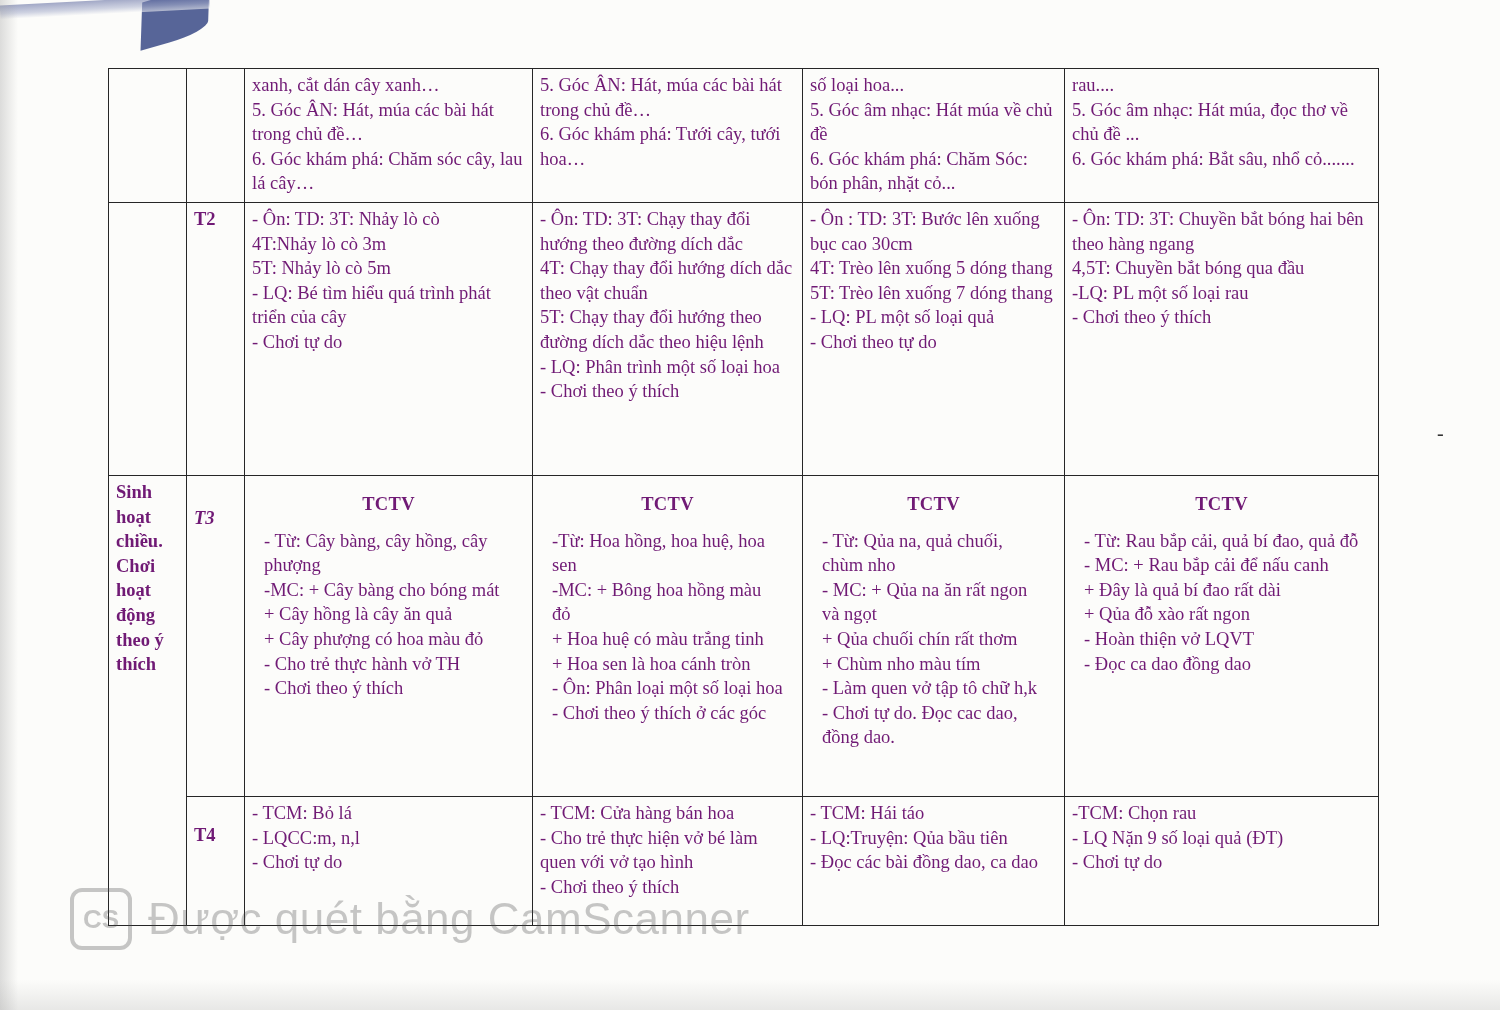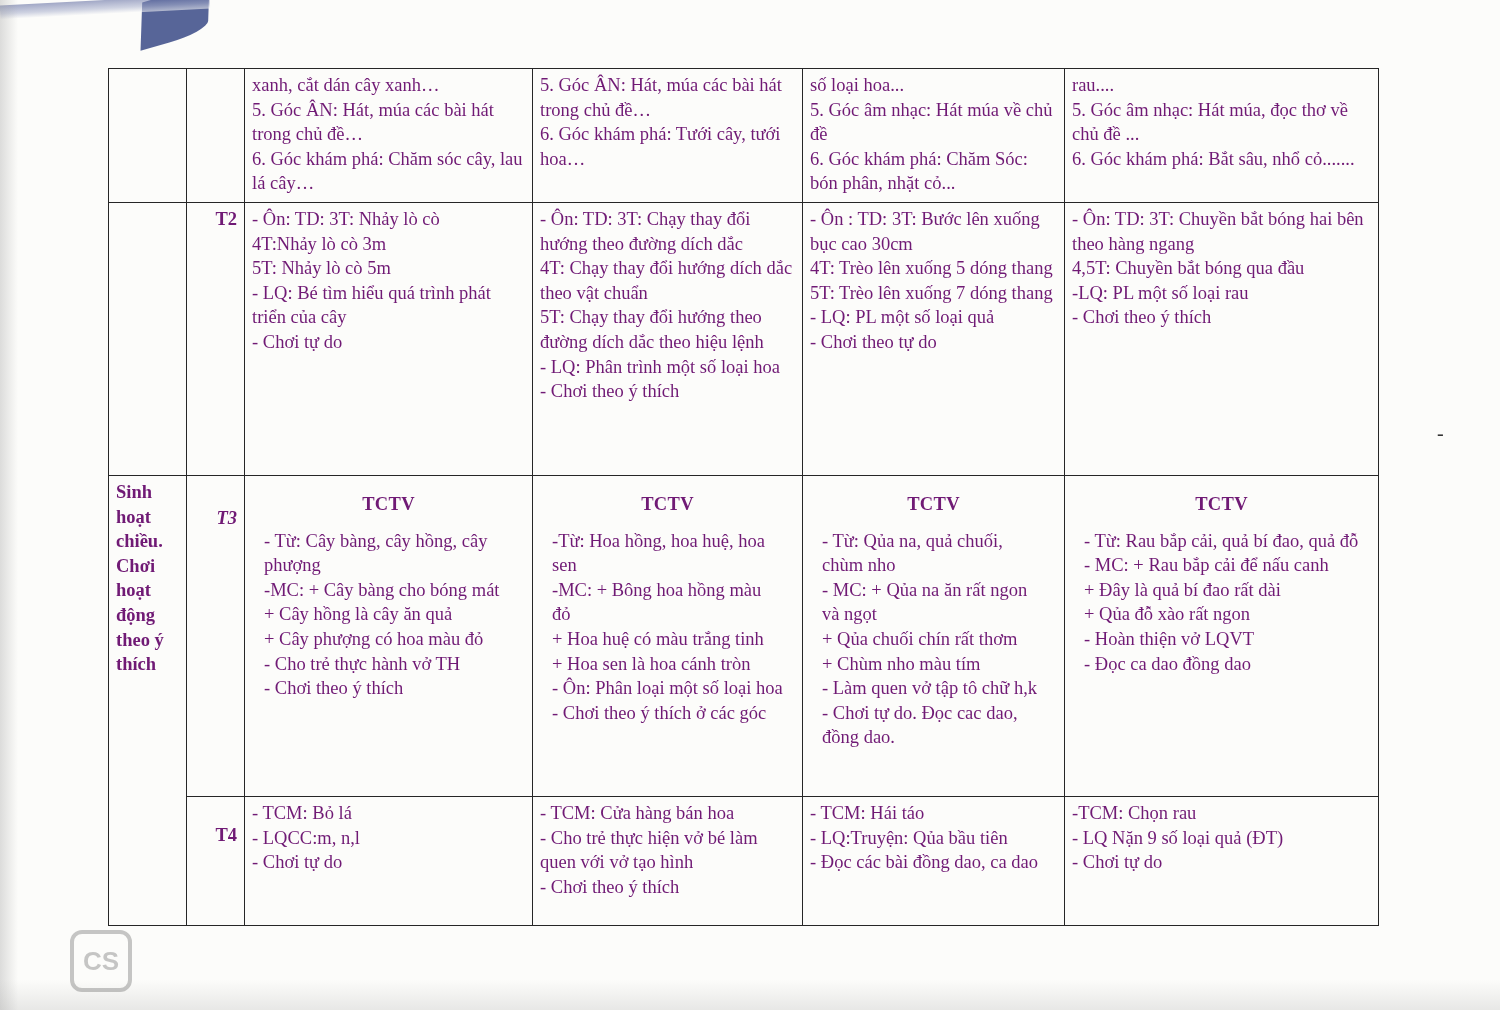--- a/index.html
+++ b/index.html
@@ -82,21 +82,21 @@
   .col-f { width: 314px; }
 
   .rowlabel {
     font-weight: bold;
     font-size: 19px;
     line-height: 1.45;
     padding-top: 8px;
   }
   .daycell {
     font-weight: bold;
-    text-align: right;
+    text-align: left;
     font-size: 19.5px;
     padding-top: 26px;
   }
   .daycell.mid { padding-top: 30px; font-style: italic; }
   .daycell.low { padding-top: 26px; }
 
   .ctr { text-align: center; font-weight: bold; letter-spacing: .3px; }
   .cell p { margin: 12px; }
 
   
@@ -109,21 +109,20 @@
   
   .watermark {
     position: absolute;
     left: 70px;
     top: 888px;
     display: flex;
     align-items: center;
     gap: 16px;
     opacity: .30;
     pointer-events: none;
-    margin-top: 42px;
   }
   .wm-logo {
     width: 54px;
     height: 54px;
     border: 4px solid #4a4a4a;
     border-radius: 12px;
     display: flex;
     align-items: center;
     justify-content: center;
     font-family: "Liberation Sans", sans-serif;
@@ -255,14 +254,15 @@
 - Đọc các bài đồng dao, ca dao</td>
         <td class="cell" style="white-space:pre-line">-TCM: Chọn rau
 - LQ Nặn 9 số loại quả (ĐT)
 - Chơi tự do</td>
       </tr>
     </tbody>
   </table>
 
   <div class="watermark">
     <div class="wm-logo">CS</div>
+    <div class="wm-text">Được quét bằng CamScanner</div>
   </div>
 </div>
 
 </body></html>

